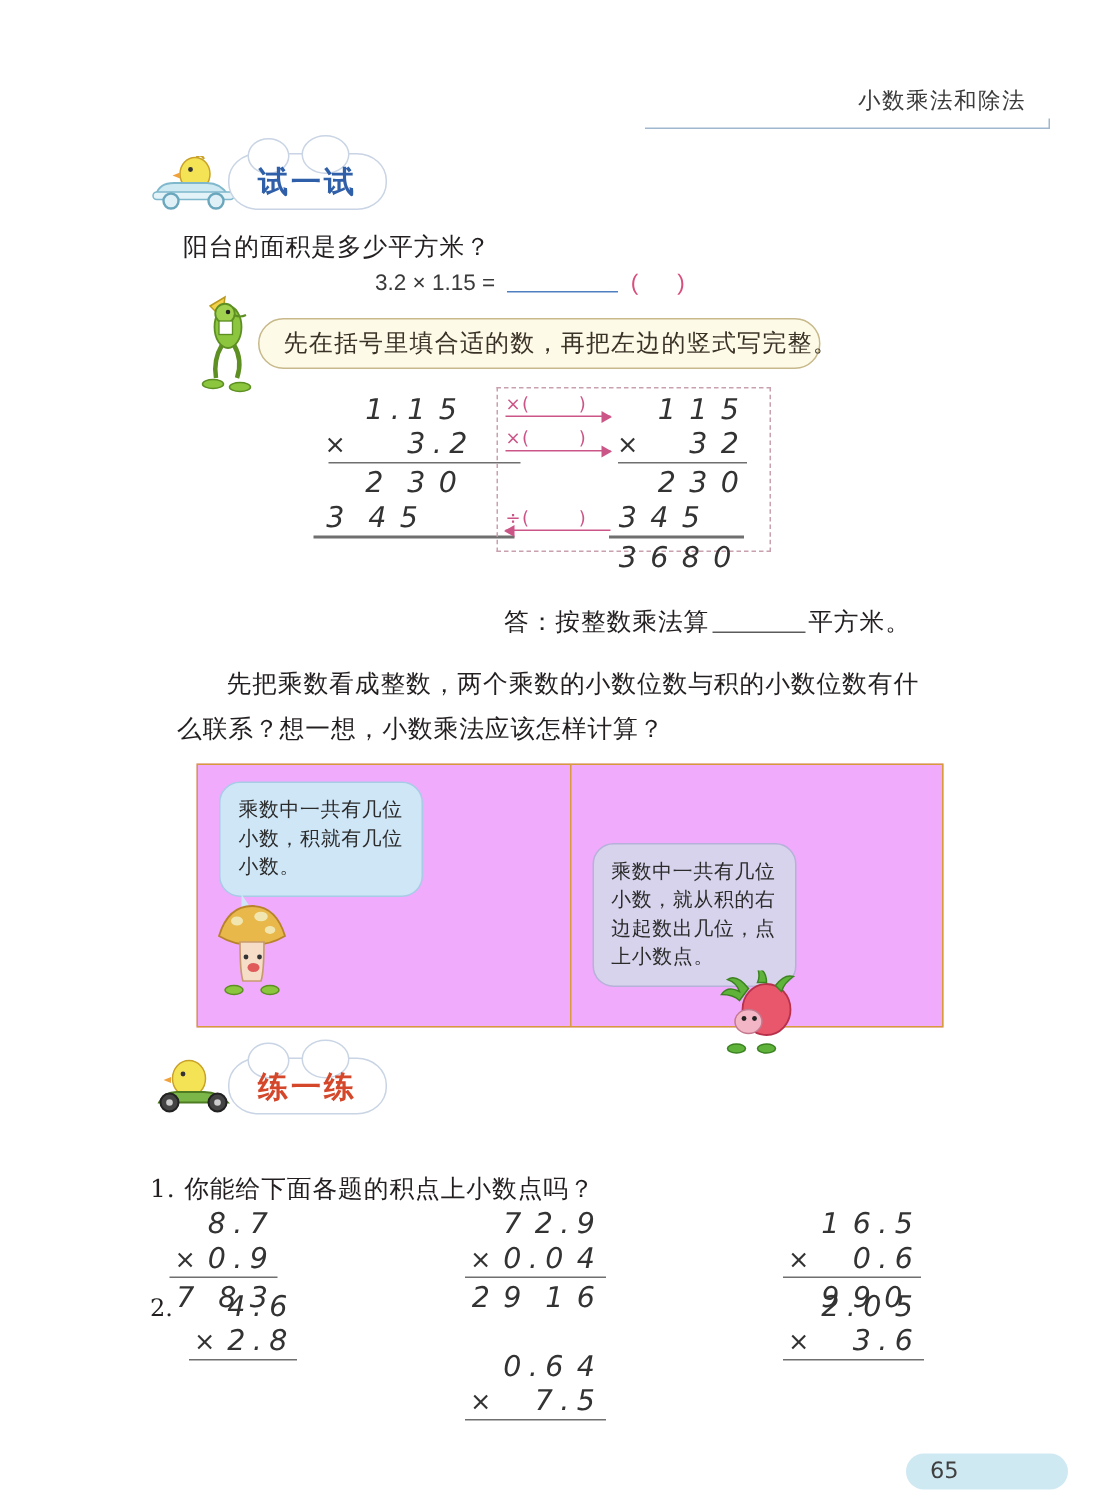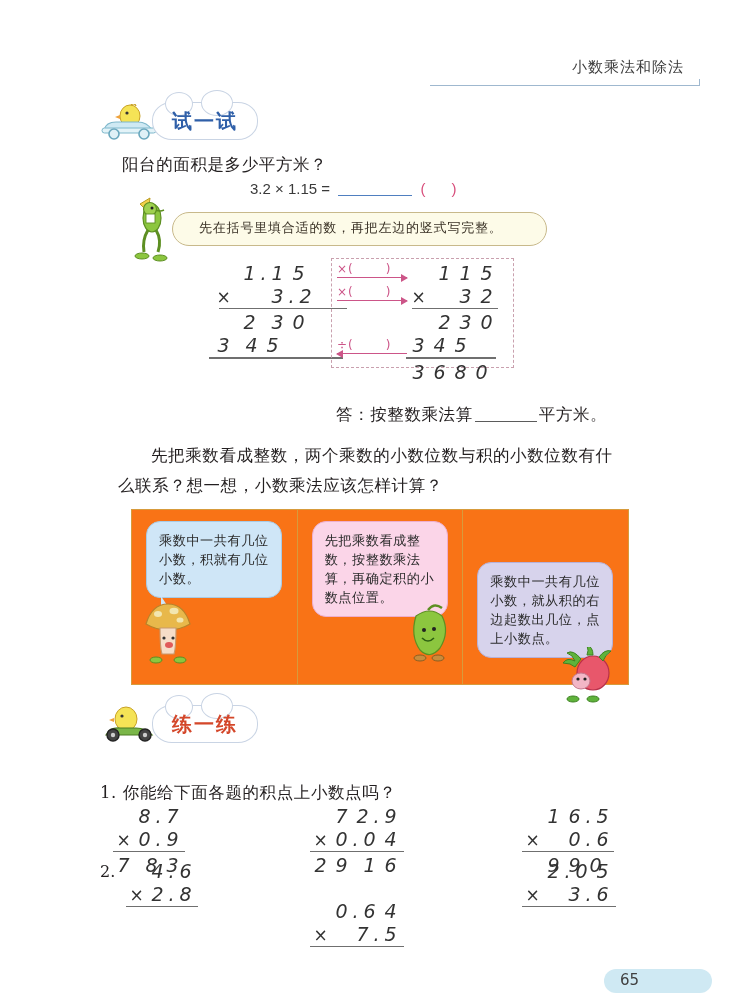--- a/index.html
+++ b/index.html
@@ -155,25 +155,24 @@
     background: #fdfbe8;
     border: 1.3px solid #c8b98b;
     border-radius: 19px;
     box-sizing: border-box;
   }
   .bubble-hint .btxt {
     position: absolute;
     left: 16px;
     top: 6px;
     font-family: Liberation Sans, sans-serif;
-    font-size: 13px;
+    font-size: 16px;
     letter-spacing: 0.8px;
     color: #3a3226;
     white-space: nowrap;
-    margin-left: 10px;
   }
   .mascot-hopper { position: absolute; left: 126px; top: 196px; width: 56px; height: 68px; }
 
   
   .vcalc {
     position: absolute;
     font-family: "DejaVu Sans", "Liberation Sans", sans-serif;
     color: #333333;
   }
   .vrow {
@@ -263,21 +262,21 @@
     margin: 0 2px -2px 2px;
   }
 
   
   .discuss {
     position: absolute;
     left: 131px;
     top: 509px;
     width: 498px;
     height: 176px;
-    background: #f97316;
+    background: #f0abfc;
     border: 1.6px solid #d79b3c;
     box-sizing: border-box;
     display: flex;
   }
   .dcell {
     position: relative;
     flex: 1 1 0;
     border-right: 1.4px solid #d79b3c;
   }
   .dcell:last-child { border-right: none; margin-top: 41px; }
@@ -473,35 +472,20 @@
       <ellipse cx="38" cy="22" rx="3.5" ry="2.6" fill="#f2e6b0"></ellipse>
       <path d="M18 30 q0 20 2 26 h12 q2 -6 2 -26 z" fill="#f6ddc8" stroke="#c79a6e" stroke-width="1.1"></path>
       <circle cx="22" cy="40" r="1.6" fill="#333"></circle>
       <circle cx="31" cy="40" r="1.6" fill="#333"></circle>
       <ellipse cx="27" cy="47" rx="4" ry="3" fill="#e05a5a"></ellipse>
       <ellipse cx="14" cy="62" rx="6" ry="3" fill="#8cc63f" stroke="#5d8f22" stroke-width="1"></ellipse>
       <ellipse cx="38" cy="62" rx="6" ry="3" fill="#8cc63f" stroke="#5d8f22" stroke-width="1"></ellipse>
     </svg>
   </div>
 
-  <div class="dcell">
-    <div class="sbubble sb-pink">
-      <span>先把乘数看成整数，按整数乘法算，再确定积的小数点位置。</span>
-      <div class="tail tail-right-down" style="right:16px; bottom:-19px; border-bottom-color:#fbd5e8;"></div>
-    </div>
-    <svg class="mascot-pepper" viewBox="0 0 52 62">
-      <path d="M14 14 q14 -10 26 0 q8 16 -2 32 q-10 12 -20 2 q-10 -14 -4 -34 z" fill="#8cc63f" stroke="#5d8f22" stroke-width="1.2"></path>
-      <path d="M26 8 q6 -8 14 -2" stroke="#5d8f22" stroke-width="2.4" fill="none"></path>
-      <circle cx="22" cy="28" r="2" fill="#222"></circle>
-      <circle cx="32" cy="27" r="2" fill="#222"></circle>
-      <path d="M20 36 q6 6 12 0" stroke="#2c5e12" stroke-width="1.6" fill="none"></path>
-      <ellipse cx="18" cy="56" rx="6" ry="3" fill="#c98c3c" stroke="#8a5e23" stroke-width="1"></ellipse>
-      <ellipse cx="36" cy="56" rx="6" ry="3" fill="#c98c3c" stroke="#8a5e23" stroke-width="1"></ellipse>
-    </svg>
-  </div>
 
   <div class="dcell">
     <div class="sbubble sb-purple">
       <span>乘数中一共有几位小数，就从积的右边起数出几位，点上小数点。</span>
       <div class="tail tail-right-down" style="right:12px; bottom:-19px; border-bottom-color:#d7d3ec;"></div>
     </div>
     <svg class="mascot-radish" viewBox="0 0 54 58">
       <ellipse cx="32" cy="26" rx="16" ry="17" fill="#e8576b" stroke="#b8304a" stroke-width="1.2"></ellipse>
       <path d="M20 12 q-8 -10 -14 -6 q6 2 8 8 q-8 -4 -12 2 q8 0 12 4 z" fill="#5fb33b" stroke="#3d8222" stroke-width="1"></path>
       <path d="M32 8 q0 -8 -6 -10 q2 6 0 10 z" fill="#5fb33b" stroke="#3d8222" stroke-width="1"></path>

